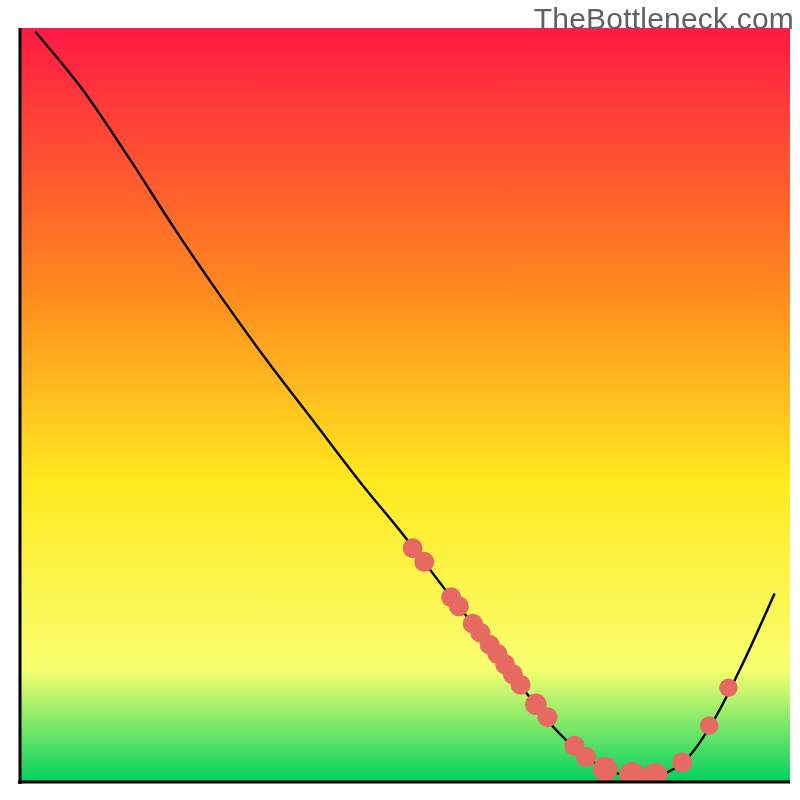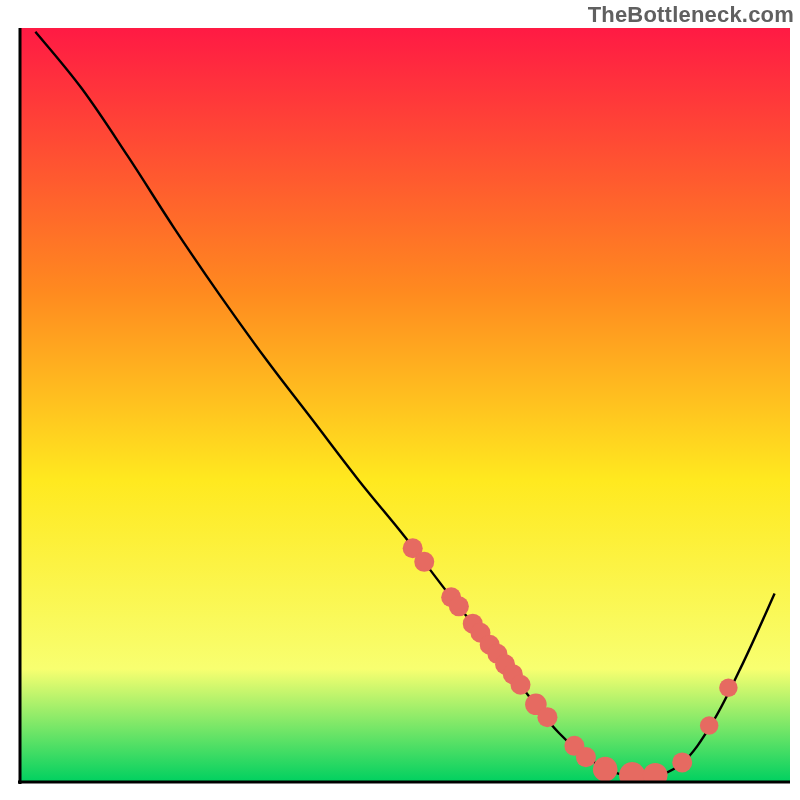--- a/index.html
+++ b/index.html
@@ -13,22 +13,22 @@
   }
   .stage {
     position: relative;
     width: 800px;
     height: 800px;
   }
   .watermark {
     position: absolute;
     top: 2px;
     right: 6px;
-    font-size: 22px;
-    font-weight: 700;
+    font-size: 30px;
+    font-weight: 400;
     color: #606060;
     letter-spacing: 0.2px;
     z-index: 5;
   }
   svg.plot {
     position: absolute;
     left: 0;
     top: 0;
   }
 </style>

